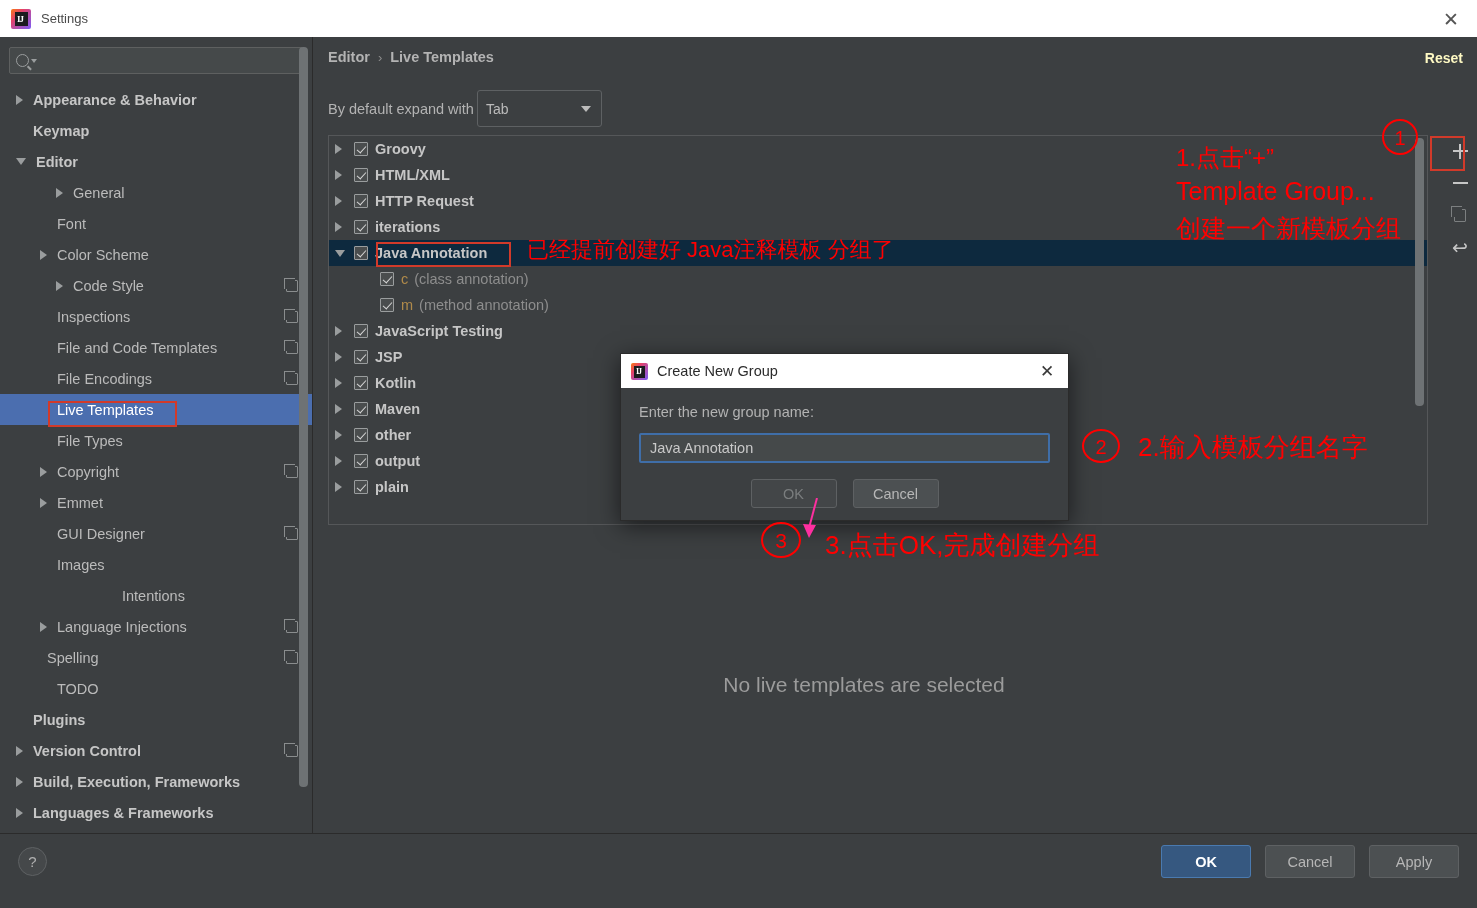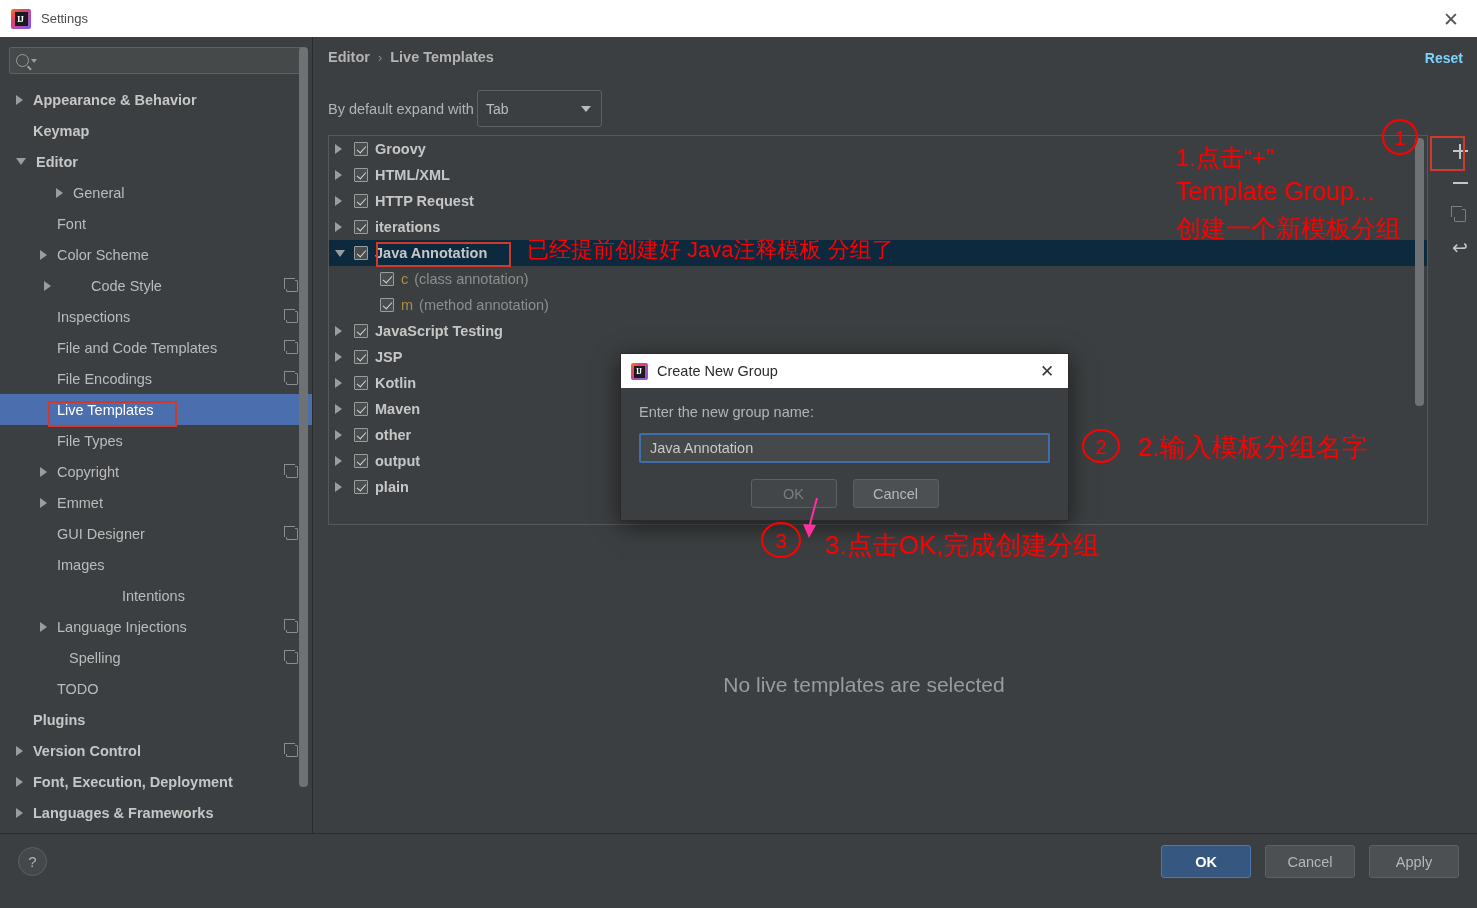--- a/index.html
+++ b/index.html
@@ -123,21 +123,21 @@
     background: #3c3f41;
   }
   .breadcrumb {
     position: absolute; left: 14px; top: 12px;
     font-size: 14.5px; font-weight: bold; color: #b3b3b3;
     display: flex; align-items: center; gap: 8px;
   }
   .crumb-sep { color: #8d8d8d; font-weight: normal; font-size: 13px; }
   .reset-link {
     position: absolute; right: 14px; top: 13px;
-    font-size: 14px; font-weight: bold; color: #7dd3fc; cursor: pointer;
+    font-size: 14px; font-weight: bold; color: #fef9c3; cursor: pointer;
   }
   .expand-row {
     position: absolute; left: 14px; top: 53px;
     display: flex; align-items: center; gap: 3px;
   }
   .expand-label { font-size: 14.5px; color: #b3b3b3; }
   .combo {
     width: 125px; height: 37px;
     background: #3c3f41; border: 1px solid #5e6163; border-radius: 3px;
     display: flex; align-items: center; padding: 0 8px;
@@ -351,21 +351,21 @@
           <span class="tree-label" style="margin-left: 10px;">General</span>
         </div>
         <div class="tree-row" style="padding-left: 40px;">
           <span class="tw blank"></span>
           <span class="tree-label" style="margin-left: 10px;">Font</span>
         </div>
         <div class="tree-row" style="padding-left: 40px;">
           <span class="tw"></span>
           <span class="tree-label" style="margin-left: 10px;">Color Scheme</span>
         </div>
-        <div class="tree-row" style="padding-left: 44px; gap: 30px;">
+        <div class="tree-row" style="padding-left: 56px;">
           <span class="tw"></span>
           <span class="tree-label" style="margin-left: 10px;">Code Style</span>
           <span class="copy-badge"></span>
         </div>
         <div class="tree-row" style="padding-left: 40px;">
           <span class="tw blank"></span>
           <span class="tree-label" style="margin-left: 10px;">Inspections</span>
           <span class="copy-badge"></span>
         </div>
         <div class="tree-row" style="padding-left: 40px;">
@@ -408,39 +408,39 @@
           <span class="tw blank"></span>
           <span class="tree-label" style="margin-left: 10px;">Intentions</span>
         </div>
         <div class="tree-row" style="padding-left: 40px;">
           <span class="tw"></span>
           <span class="tree-label" style="margin-left: 10px;">Language Injections</span>
           <span class="copy-badge"></span>
         </div>
         <div class="tree-row" style="padding-left: 40px;">
           <span class="tw blank"></span>
-          <span class="tree-label" style="margin-left: 22px;">Spelling</span>
+          <span class="tree-label" style="margin-left: 0;">Spelling</span>
           <span class="copy-badge"></span>
         </div>
         <div class="tree-row" style="padding-left: 40px;">
           <span class="tw blank"></span>
           <span class="tree-label" style="margin-left: 10px;">TODO</span>
         </div>
         <div class="tree-row" style="padding-left: 16px;">
           <span class="tw blank"></span>
           <span class="tree-label bold" style="margin-left: 10px;">Plugins</span>
         </div>
         <div class="tree-row" style="padding-left: 16px;">
           <span class="tw"></span>
           <span class="tree-label bold" style="margin-left: 10px;">Version Control</span>
           <span class="copy-badge"></span>
         </div>
         <div class="tree-row" style="padding-left: 16px;">
           <span class="tw"></span>
-          <span class="tree-label bold" style="margin-left: 10px;">Font, Execution, Deployment</span>
+          <span class="tree-label bold" style="margin-left: 10px;">Build, Execution, Frameworks</span>
         </div>
         <div class="tree-row" style="padding-left: 16px;">
           <span class="tw"></span>
           <span class="tree-label bold" style="margin-left: 10px;">Languages &amp; Frameworks</span>
         </div>
       </div>
     <div class="sb-vert" id="sidebar-scrollbar"></div>
   </div>
 
   <div class="main">

